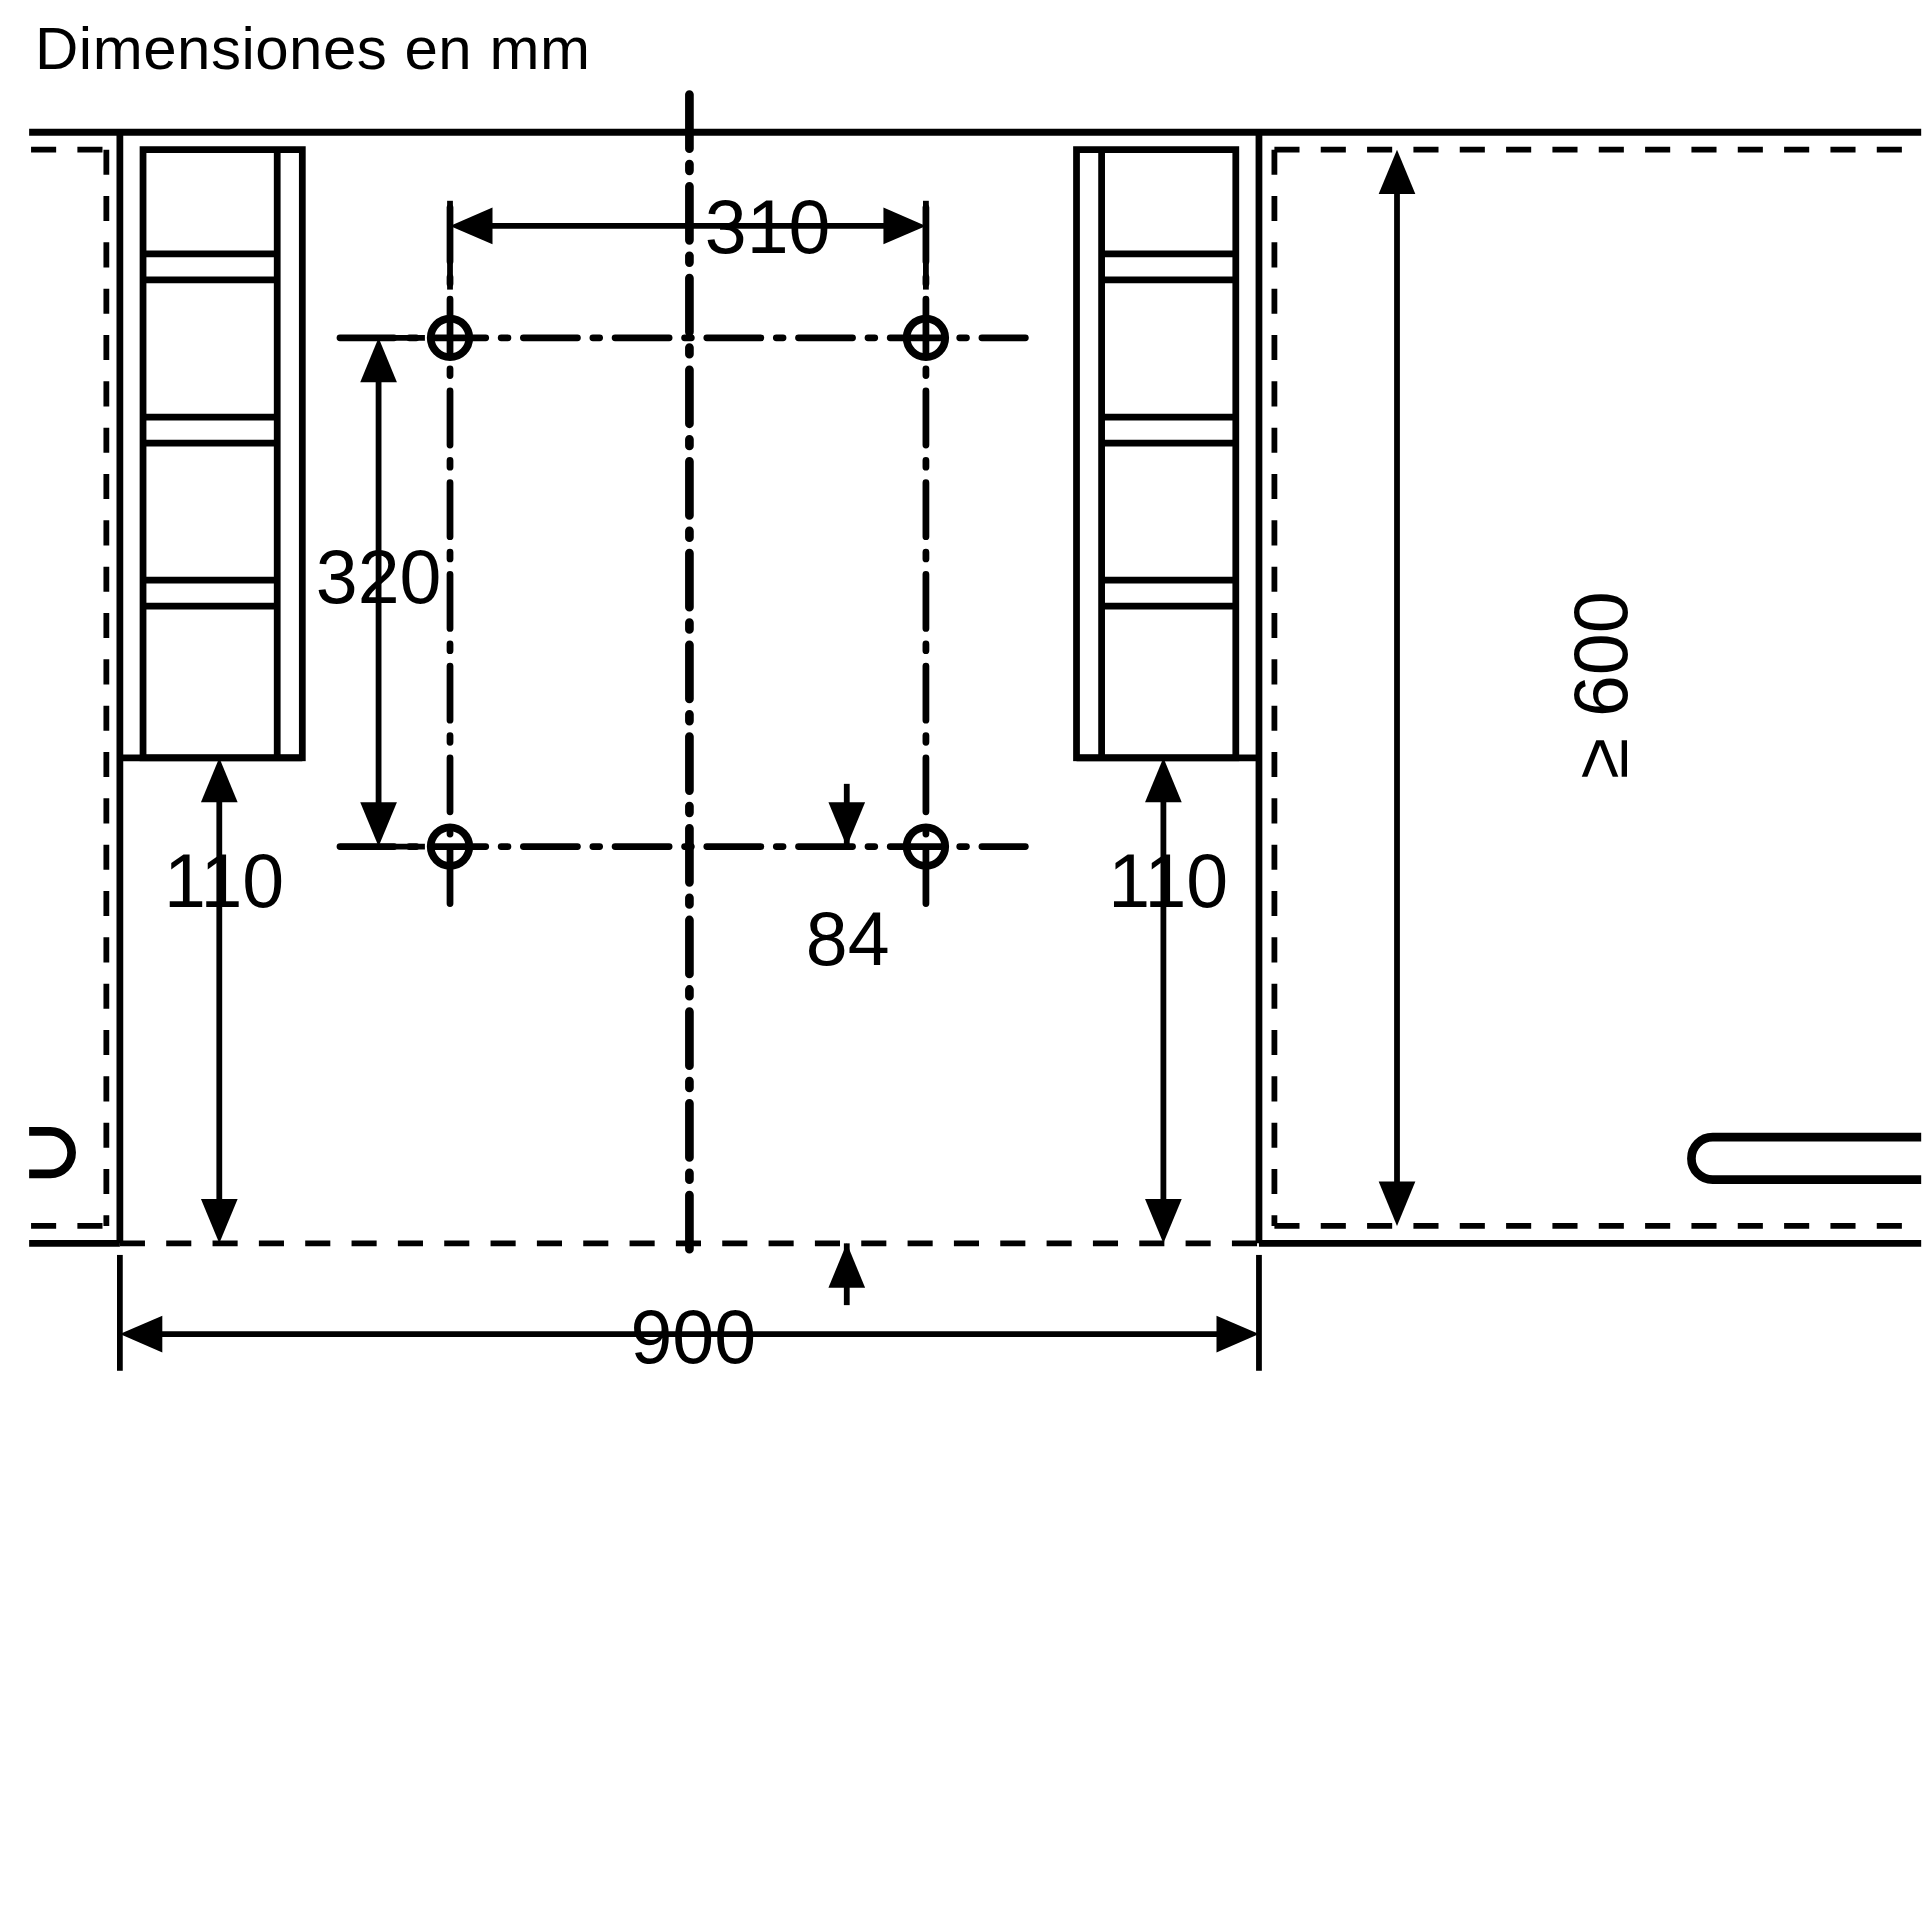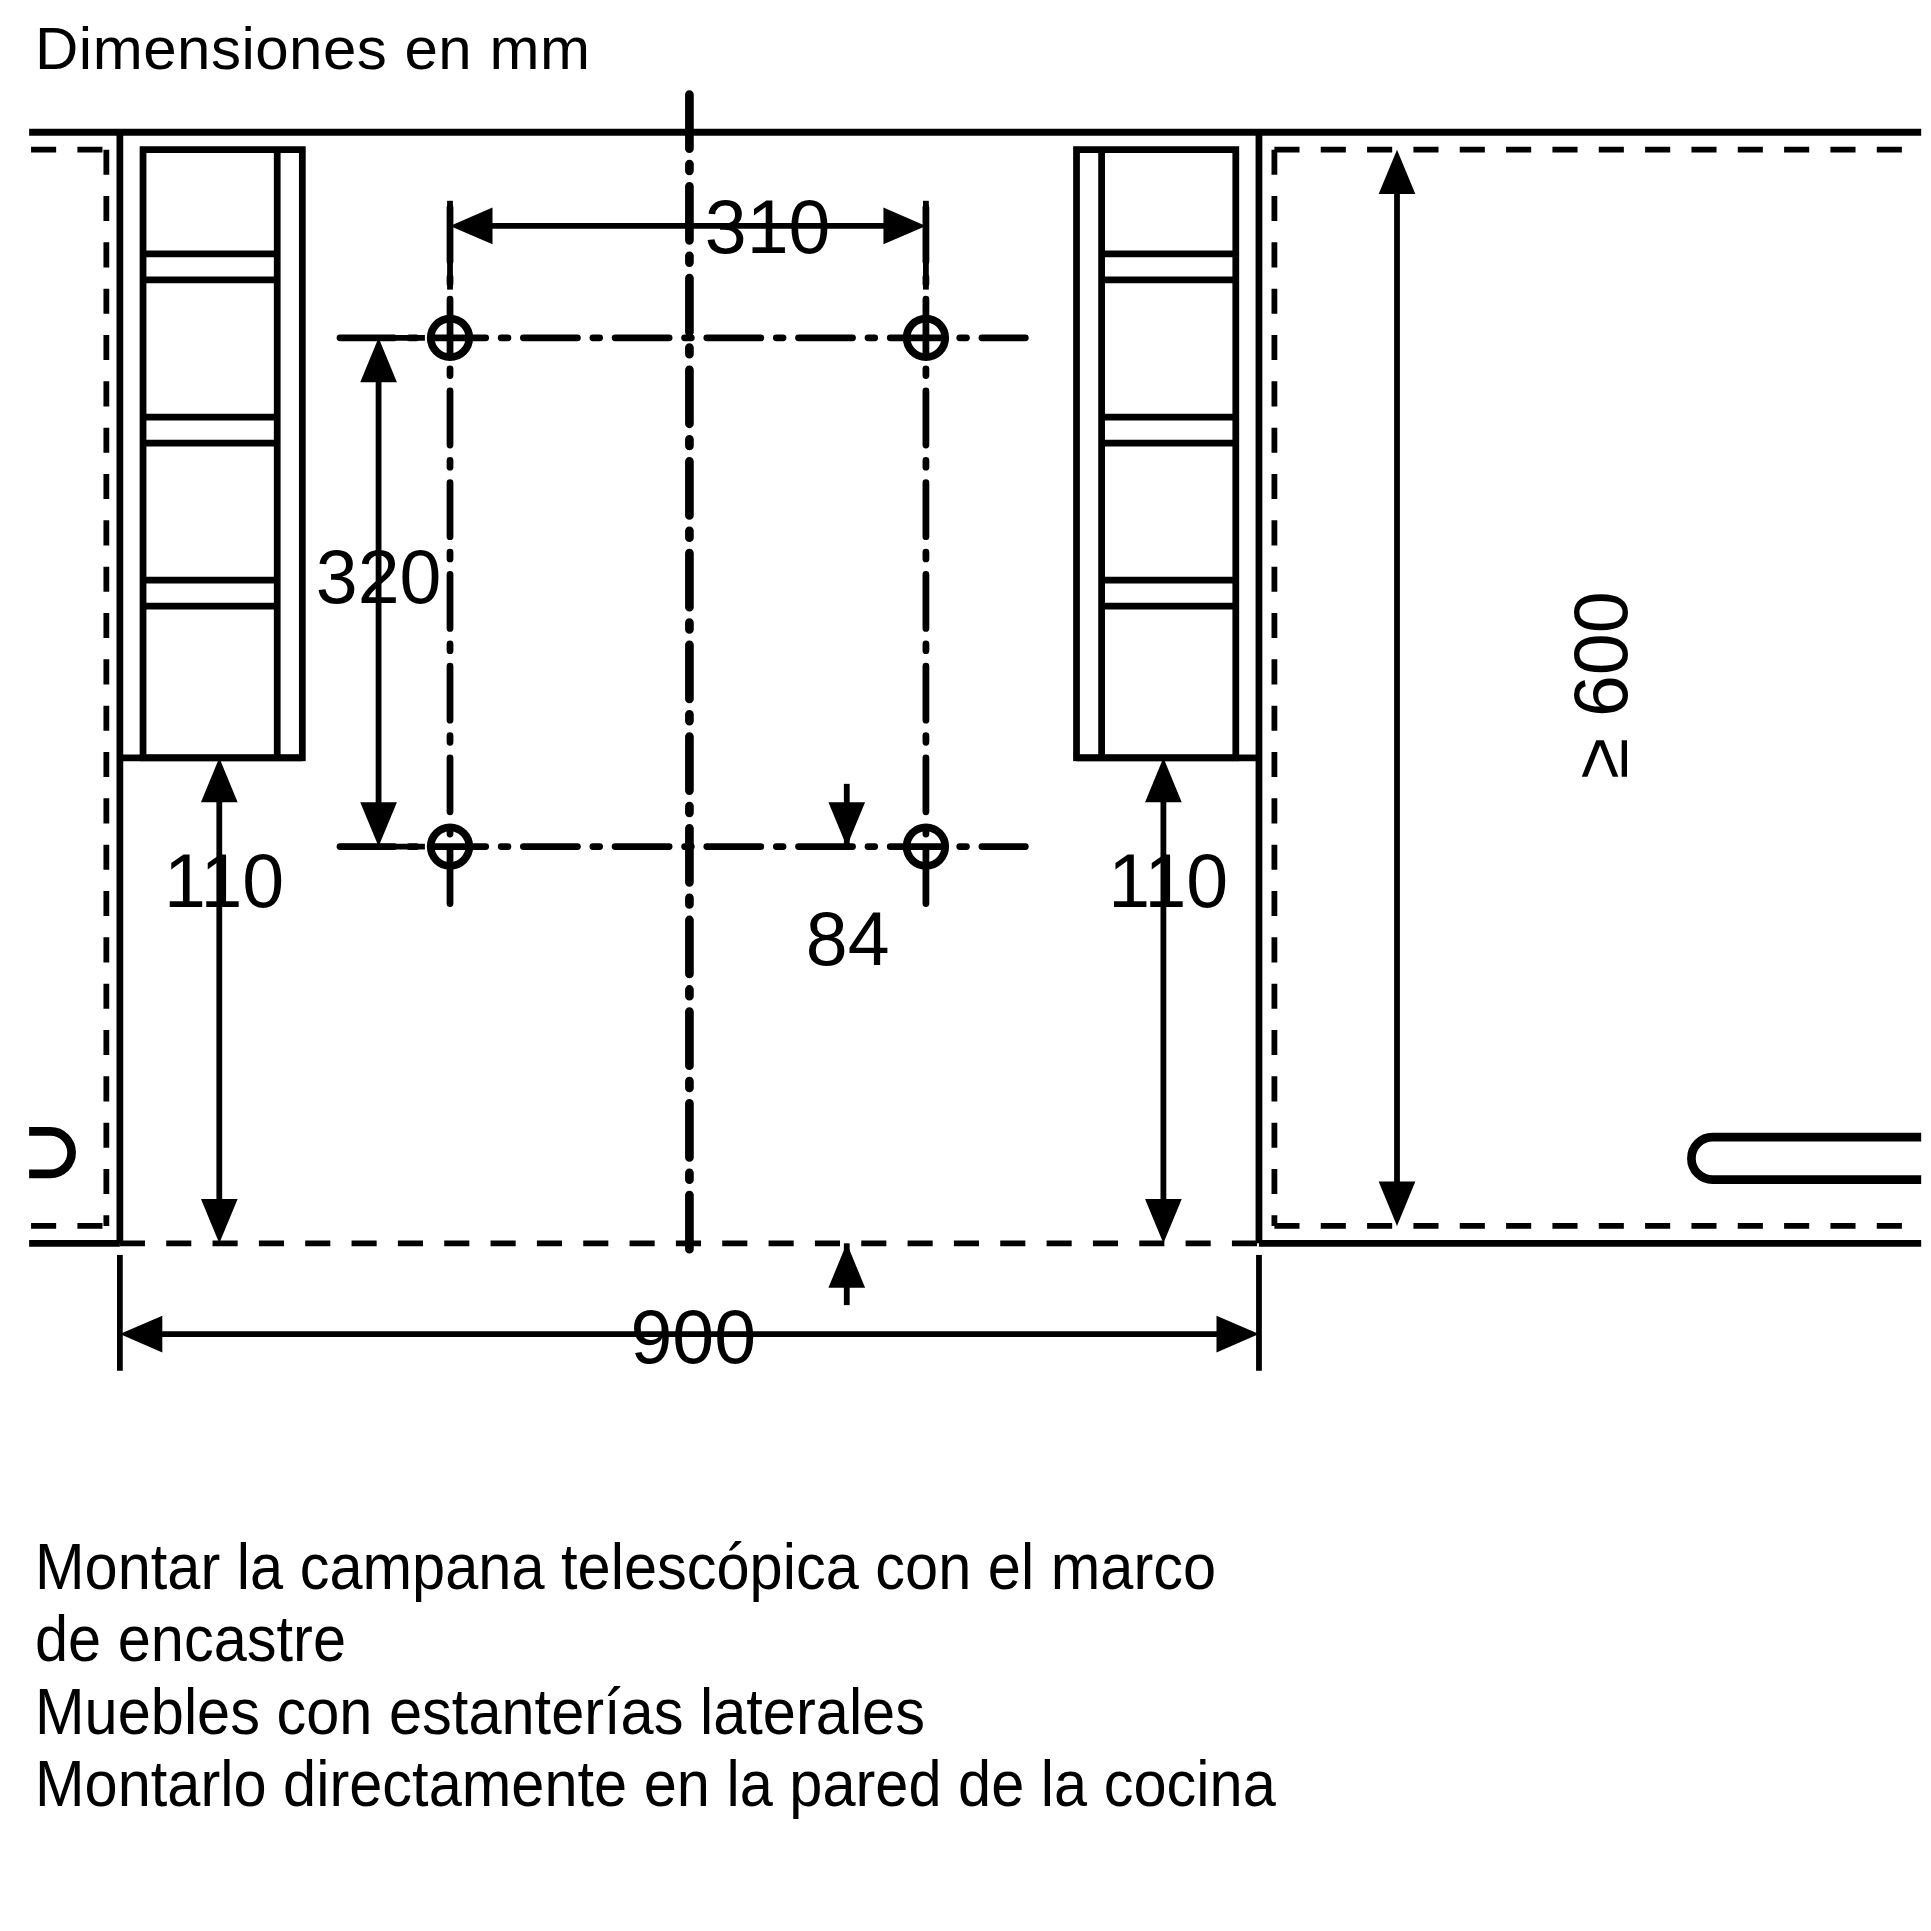--- a/index.html
+++ b/index.html
@@ -237,21 +237,15 @@
 
       <text x="878" y="1000" font-size="78" text-anchor="middle">84</text>
 
       <text x="718" y="1412" font-size="78" text-anchor="middle">900</text>
 
       <text x="1685" y="710" font-size="78" text-anchor="middle" transform="rotate(-90 1685 710)">≥ 600</text>
 
     </g>
   </svg>
 
-  <div class="notes">
-    <div class="note-line">Montar la campana telescópica con el marco</div>
-    <div class="note-line">de encastre</div>
-    <div class="note-line">Muebles con estanterías laterales</div>
-    <div class="note-line">Montarlo directamente en la pared de la cocina</div>
-  </div>
 
 </div>
 
 
 </body></html>

